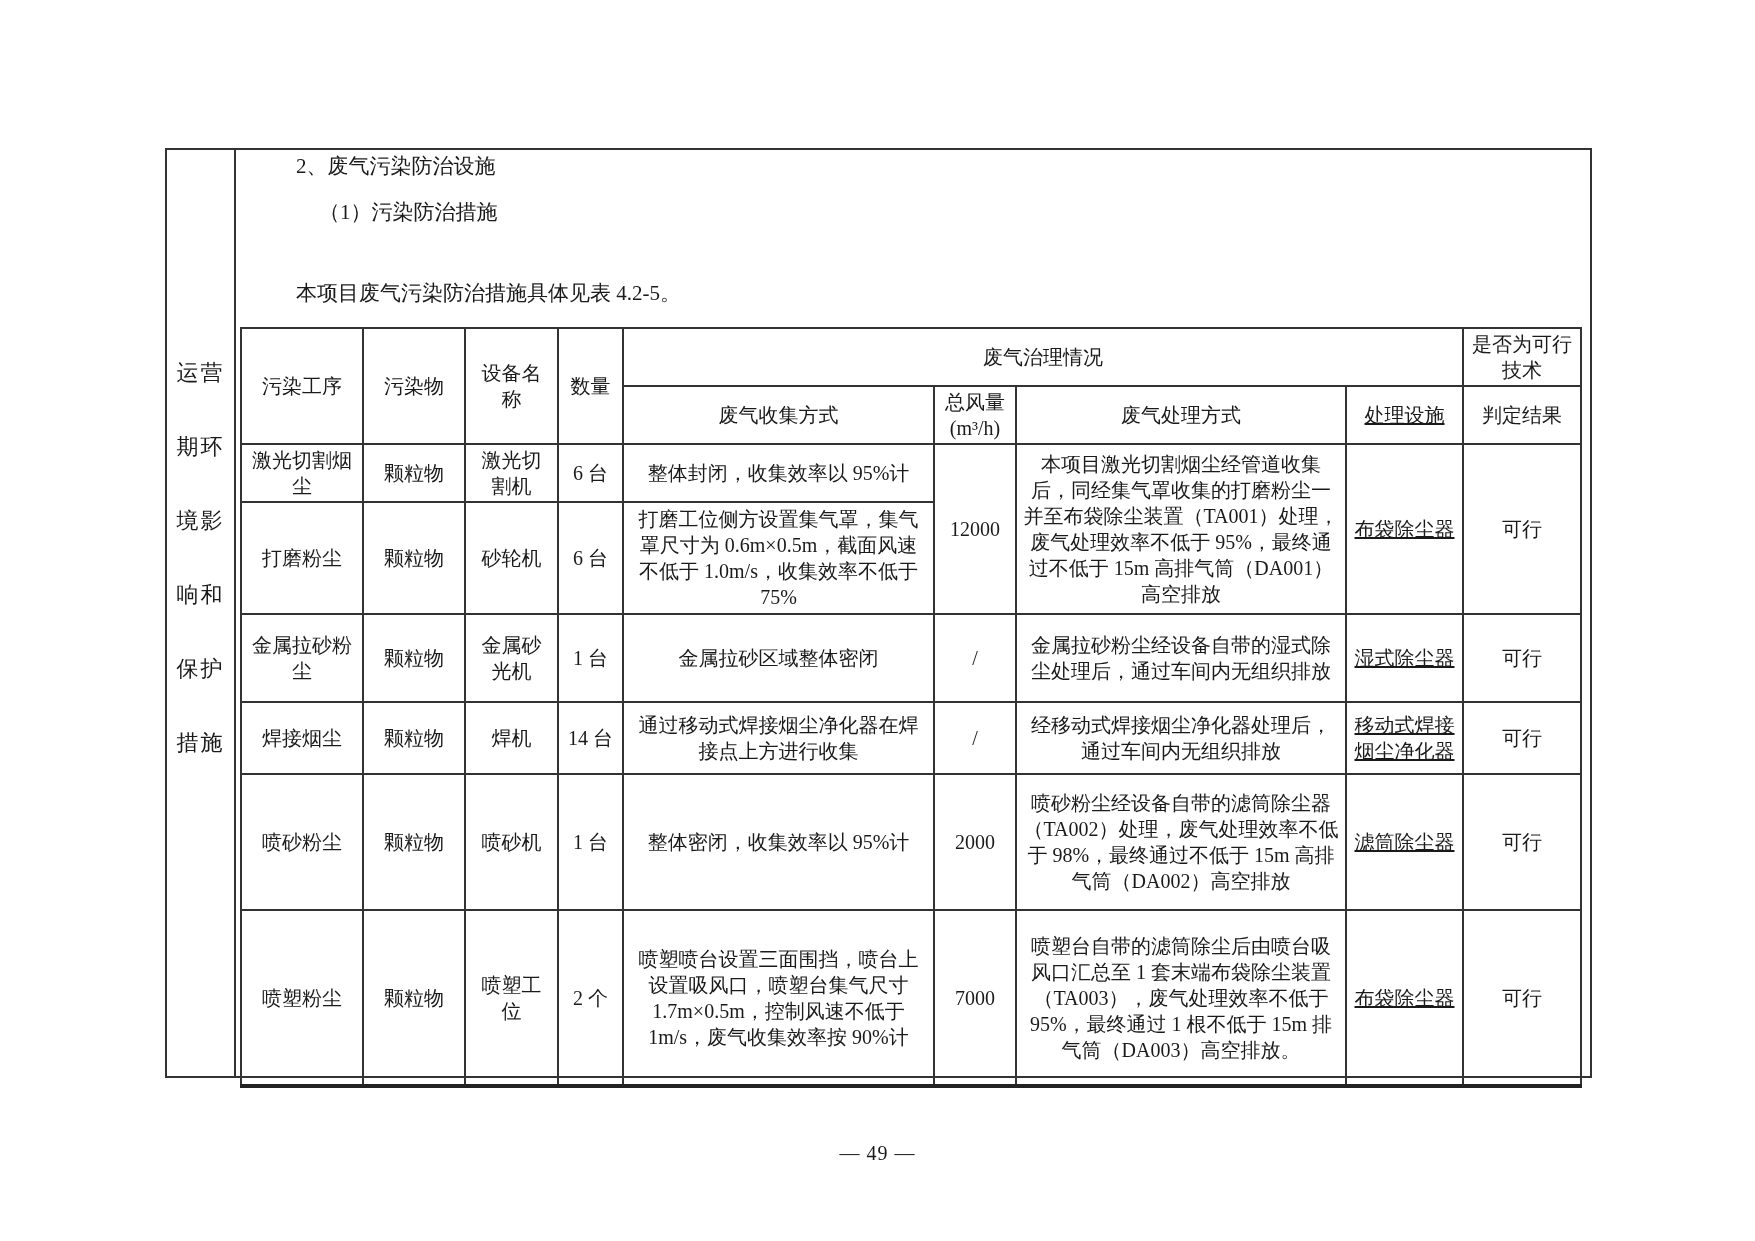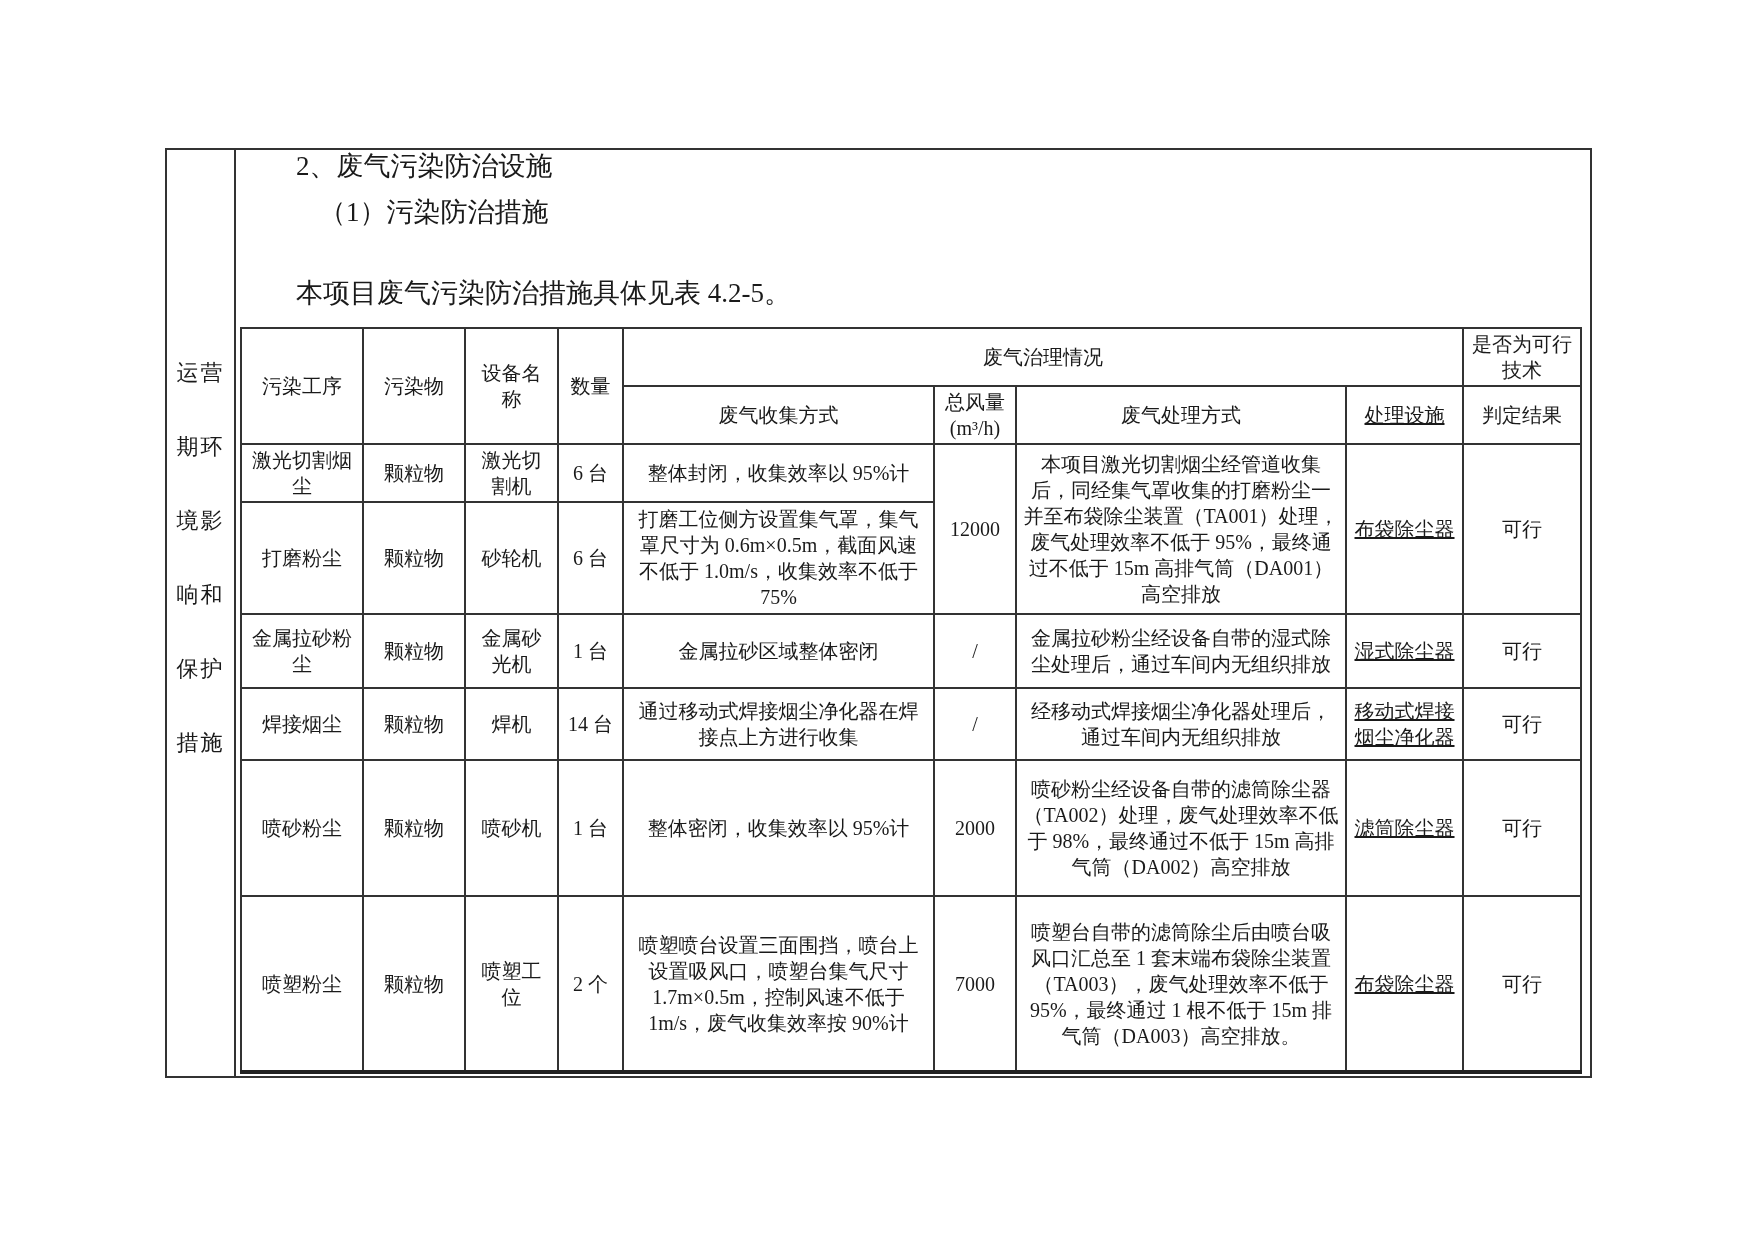--- a/index.html
+++ b/index.html
@@ -15,21 +15,21 @@
   .sidebar{
     position:absolute;left:0;top:0;bottom:0;width:69px;
     border-right:2px solid #333;
     display:flex;flex-direction:column;align-items:center;justify-content:center;
     padding-bottom:110px;box-sizing:border-box;gap:48px;
   }
   .sidebar span{
     display:block;font-size:22px;line-height:26px;letter-spacing:2px;
     white-space:nowrap;
   }
-  .h-line{position:absolute;font-size:27px;line-height:28px;white-space:nowrap;}
+  .h-line{position:absolute;font-size:21px;line-height:28px;white-space:nowrap;}
   .tbl-title{
     position:absolute;left:240px;top:292px;width:1340px;text-align:center;
     font-size:22px;font-weight:bold;letter-spacing:1px;
   }
   table.measures{
     position:absolute;left:240px;top:327px;width:1340px;
     border-collapse:collapse;table-layout:fixed;
     border:2px solid #333;border-bottom:4px solid #222;
   }
   table.measures th,table.measures td{
@@ -109,21 +109,21 @@
       <td class="c8" rowspan="2">布袋除尘器</td>
       <td class="c9" rowspan="2">可行</td>
     </tr>
     <tr style="height:112px">
       <td class="c1">打磨粉尘</td>
       <td>颗粒物</td>
       <td class="c3">砂轮机</td>
       <td>6 台</td>
       <td>打磨工位侧方设置集气罩，集气罩尺寸为 0.6m×0.5m，截面风速不低于 1.0m/s，收集效率不低于 75%</td>
     </tr>
-    <tr style="height:74px">
+    <tr style="height:88px">
       <td class="c1">金属拉砂粉尘</td>
       <td>颗粒物</td>
       <td class="c3">金属砂光机</td>
       <td>1 台</td>
       <td>金属拉砂区域整体密闭</td>
       <td>/</td>
       <td>金属拉砂粉尘经设备自带的湿式除尘处理后，通过车间内无组织排放</td>
       <td class="c8">湿式除尘器</td>
       <td class="c9">可行</td>
     </tr>
@@ -156,14 +156,15 @@
       <td>2 个</td>
       <td>喷塑喷台设置三面围挡，喷台上设置吸风口，喷塑台集气尺寸 1.7m×0.5m，控制风速不低于 1m/s，废气收集效率按 90%计</td>
       <td>7000</td>
       <td>喷塑台自带的滤筒除尘后由喷台吸风口汇总至 1 套末端布袋除尘装置（TA003），废气处理效率不低于 95%，最终通过 1 根不低于 15m 排气筒（DA003）高空排放。</td>
       <td class="c8">布袋除尘器</td>
       <td class="c9">可行</td>
     </tr>
   </tbody>
     </table>
 
+  <div class="pagenum">— 49 —</div>
 
 </div>
 
 </body></html>

